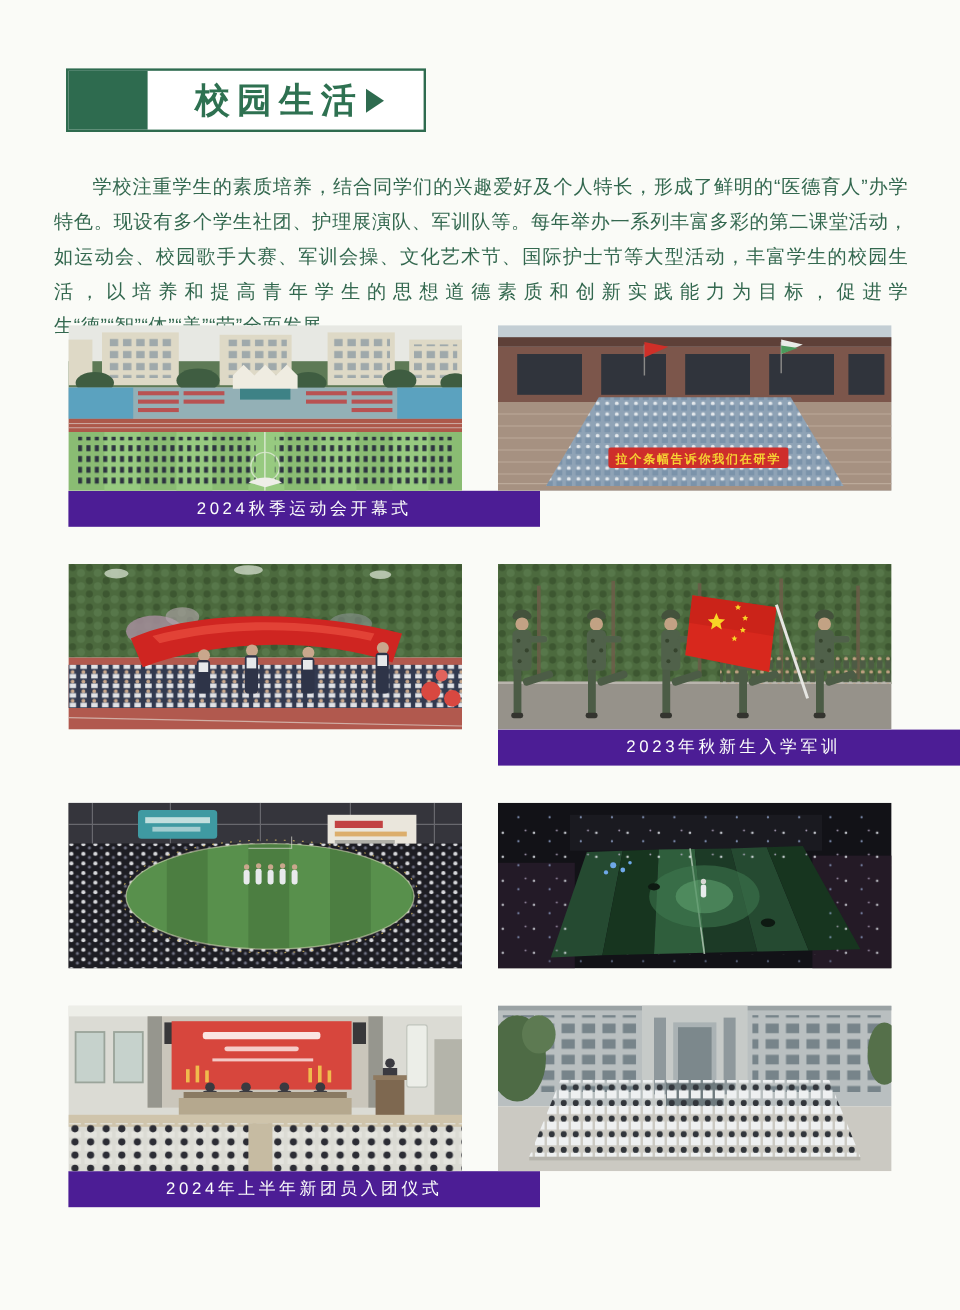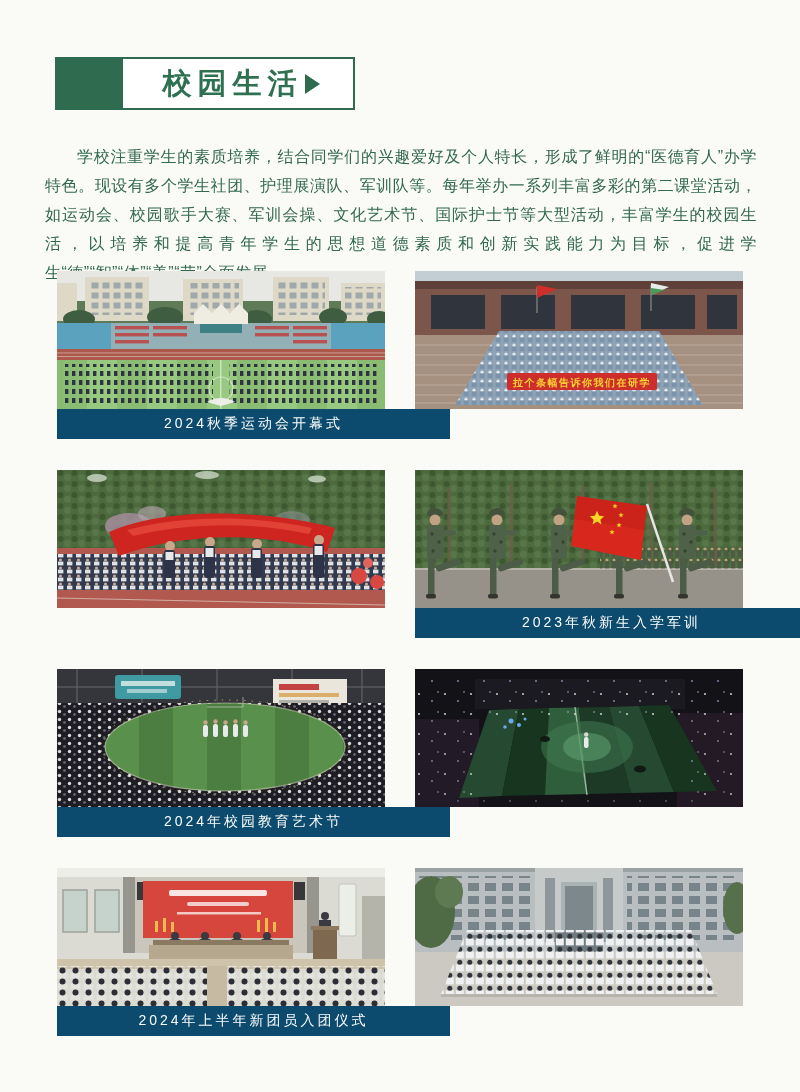--- a/index.html
+++ b/index.html
@@ -17,21 +17,21 @@
 
   
   .intro{position:absolute;left:45px;top:126px;width:712px;font-size:16px;line-height:29px;
     color:#33684f;text-align:justify;text-indent:2em;letter-spacing:0.5px;}
 
   
   .gallery{position:absolute;left:57px;top:271px;width:686px;display:grid;
     grid-template-columns:328px 328px;column-gap:30px;row-gap:31px;}
   figure.cell{margin:0;width:393px;}
   .photo{display:block;width:328px;height:138px;}
-  .caption{height:30px;background:#0c4a6e;color:#fbfdfb;display:flex;align-items:center;
+  .caption{height:30px;background:#4c1d95;color:#fbfdfb;display:flex;align-items:center;
     justify-content:center;font-size:14px;letter-spacing:3px;white-space:nowrap;}
 </style>
 </head>
 <body>
 
 <svg width="0" height="0" style="position:absolute" aria-hidden="true">
   <defs>
     <pattern id="pStudents" width="7" height="9" patternUnits="userSpaceOnUse">
         <rect x="1" y="1" width="3.4" height="5" fill="#2d3440"></rect>
       </pattern>
@@ -305,21 +305,20 @@
           <rect x="186" y="56" width="5" height="12" rx="2"></rect>
         </g>
         <g fill="#c9a78c">
           <circle cx="148.5" cy="53.5" r="2.2"></circle>
             <circle cx="158.5" cy="52.5" r="2.2"></circle>
             <circle cx="168.5" cy="53.5" r="2.2"></circle>
           <circle cx="178.5" cy="52.5" r="2.2"></circle>
             <circle cx="188.5" cy="53.5" r="2.2"></circle>
         </g>
       </svg>
-      <figcaption class="caption">2024年校园教育艺术节</figcaption>
     </figure>
 
     <figure class="cell">
       <svg class="photo" viewBox="0 0 328 138" preserveAspectRatio="none">
         <rect width="328" height="138" fill="#121217"></rect>
         <rect x="0" y="50" width="64" height="88" fill="#231a27"></rect>
         <rect x="262" y="44" width="66" height="94" fill="#241a26"></rect>
         <rect x="60" y="10" width="210" height="30" fill="#1a1a20"></rect>
         <polygon points="74,41 104,40 87,127 44,129" fill="#254a31"></polygon>
         <polygon points="104,40 134,39 130,126 87,127" fill="#17351f"></polygon>

